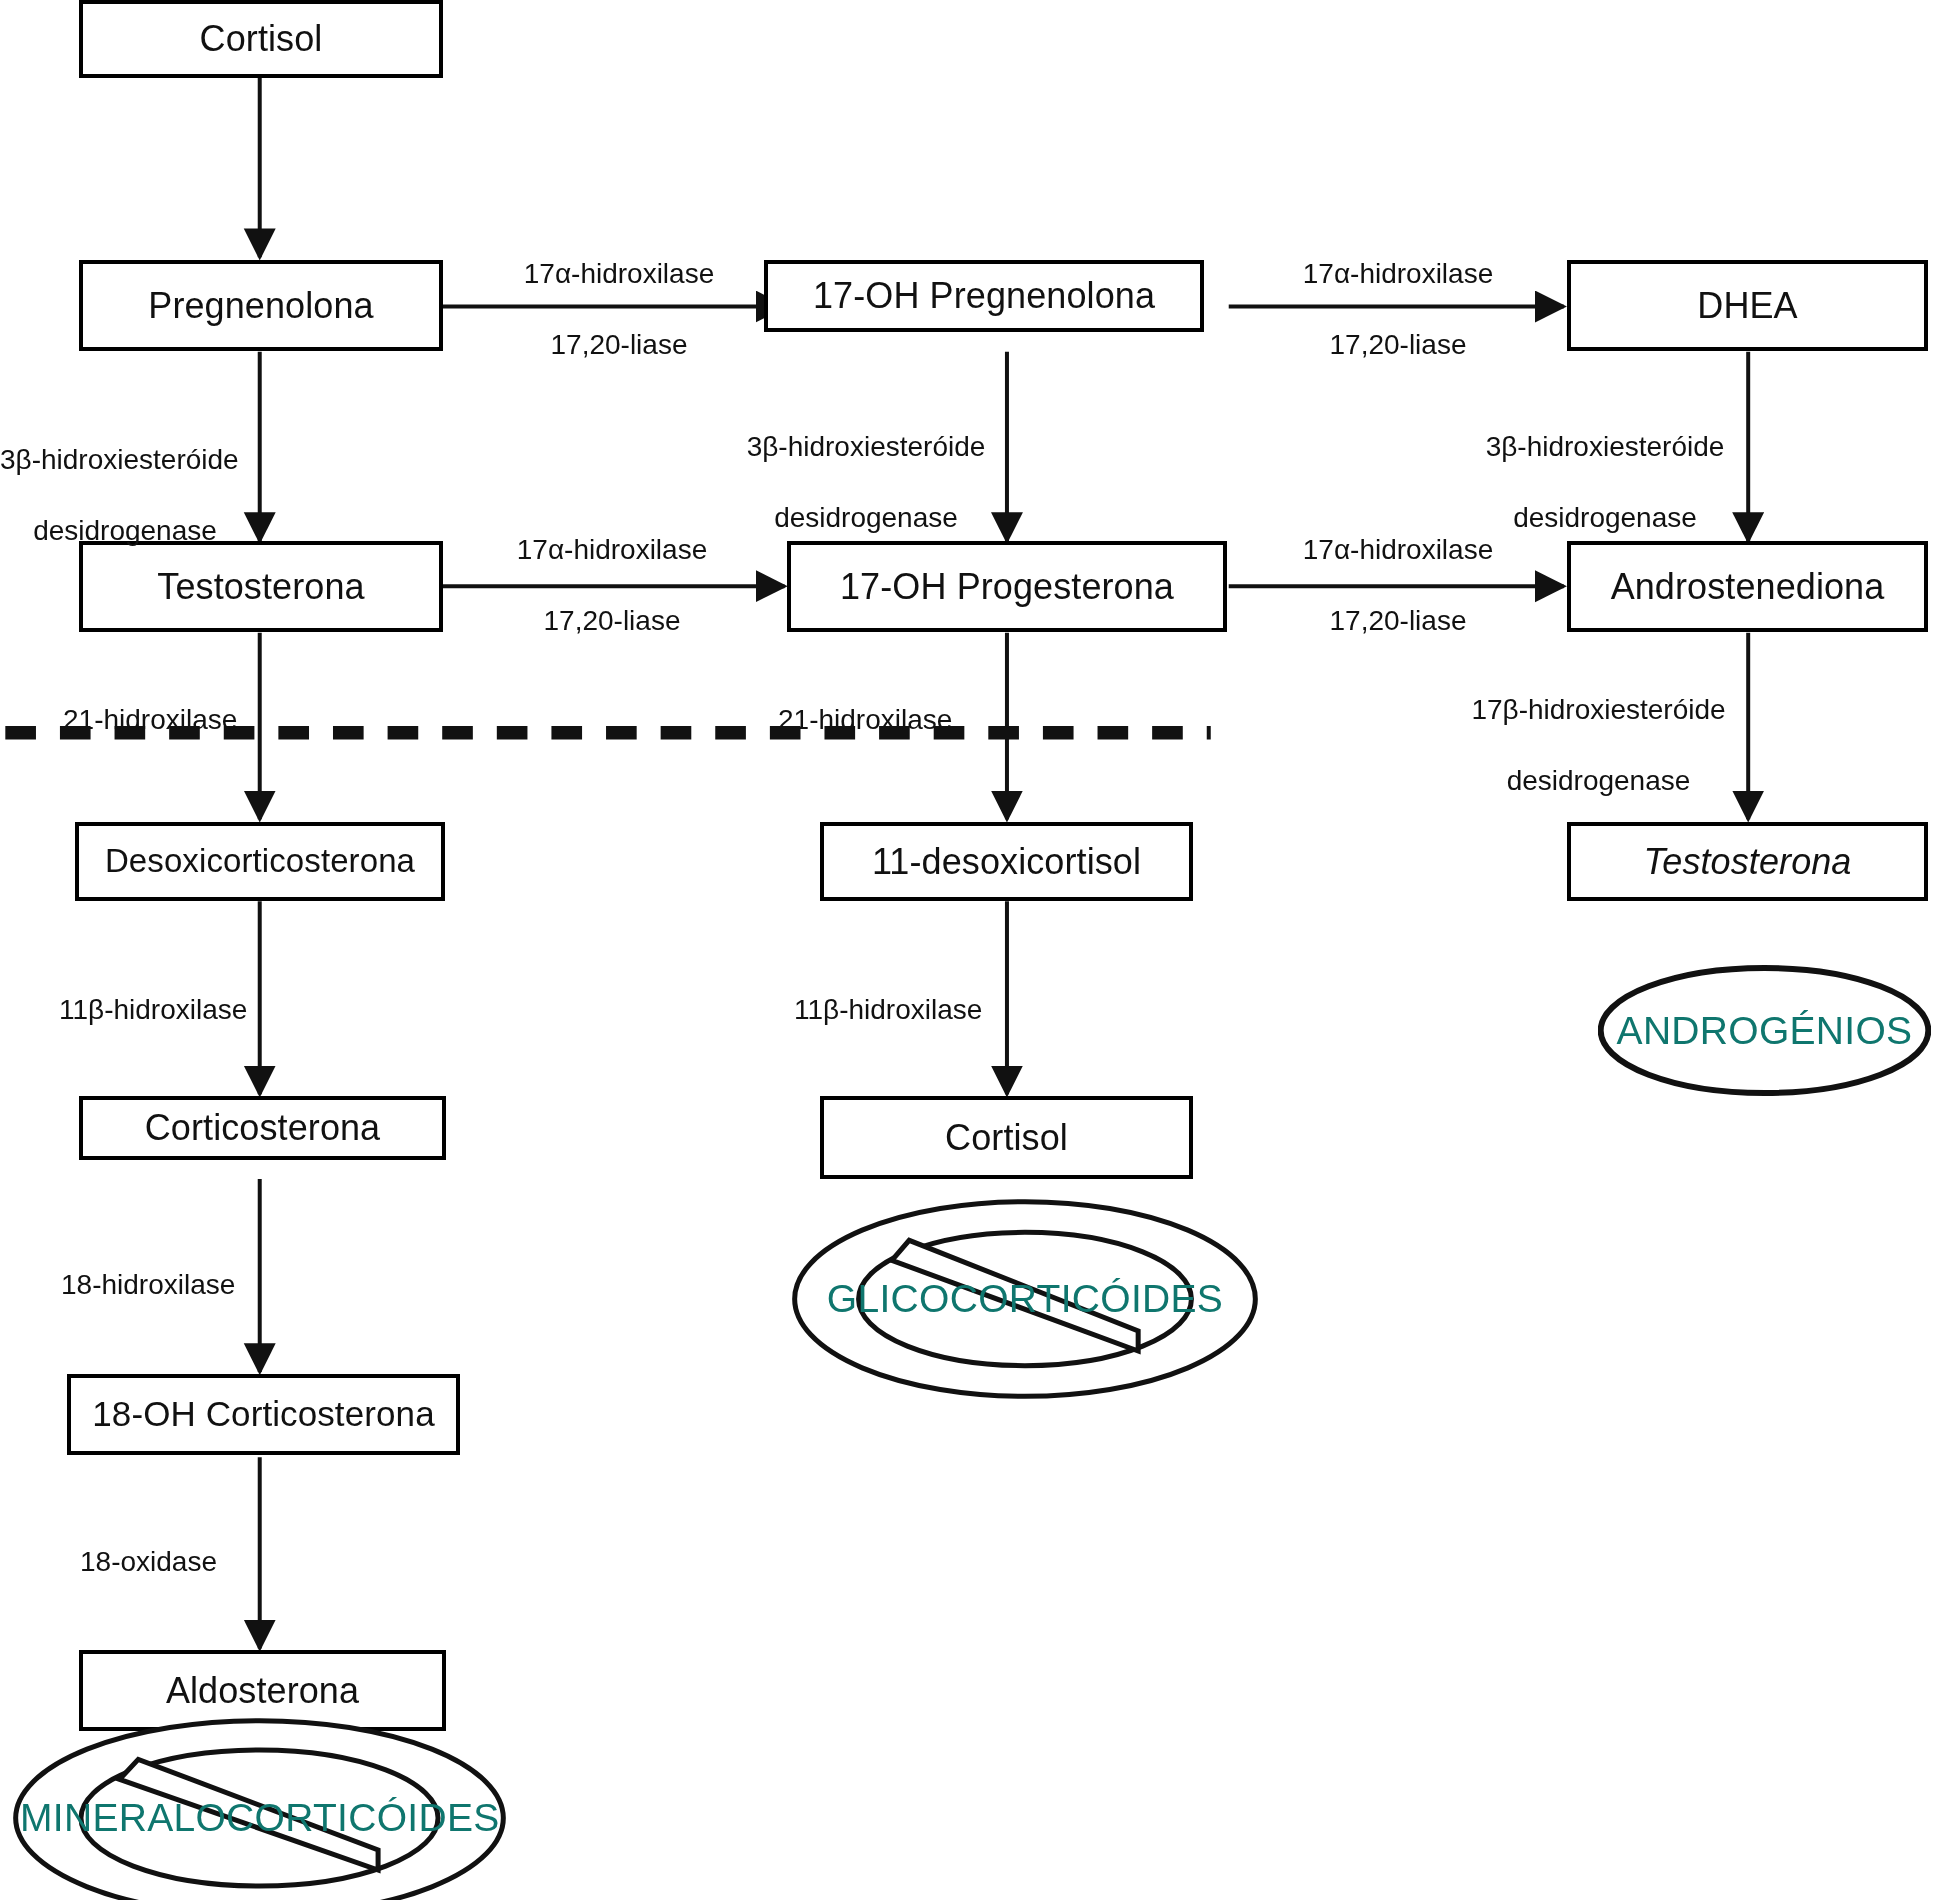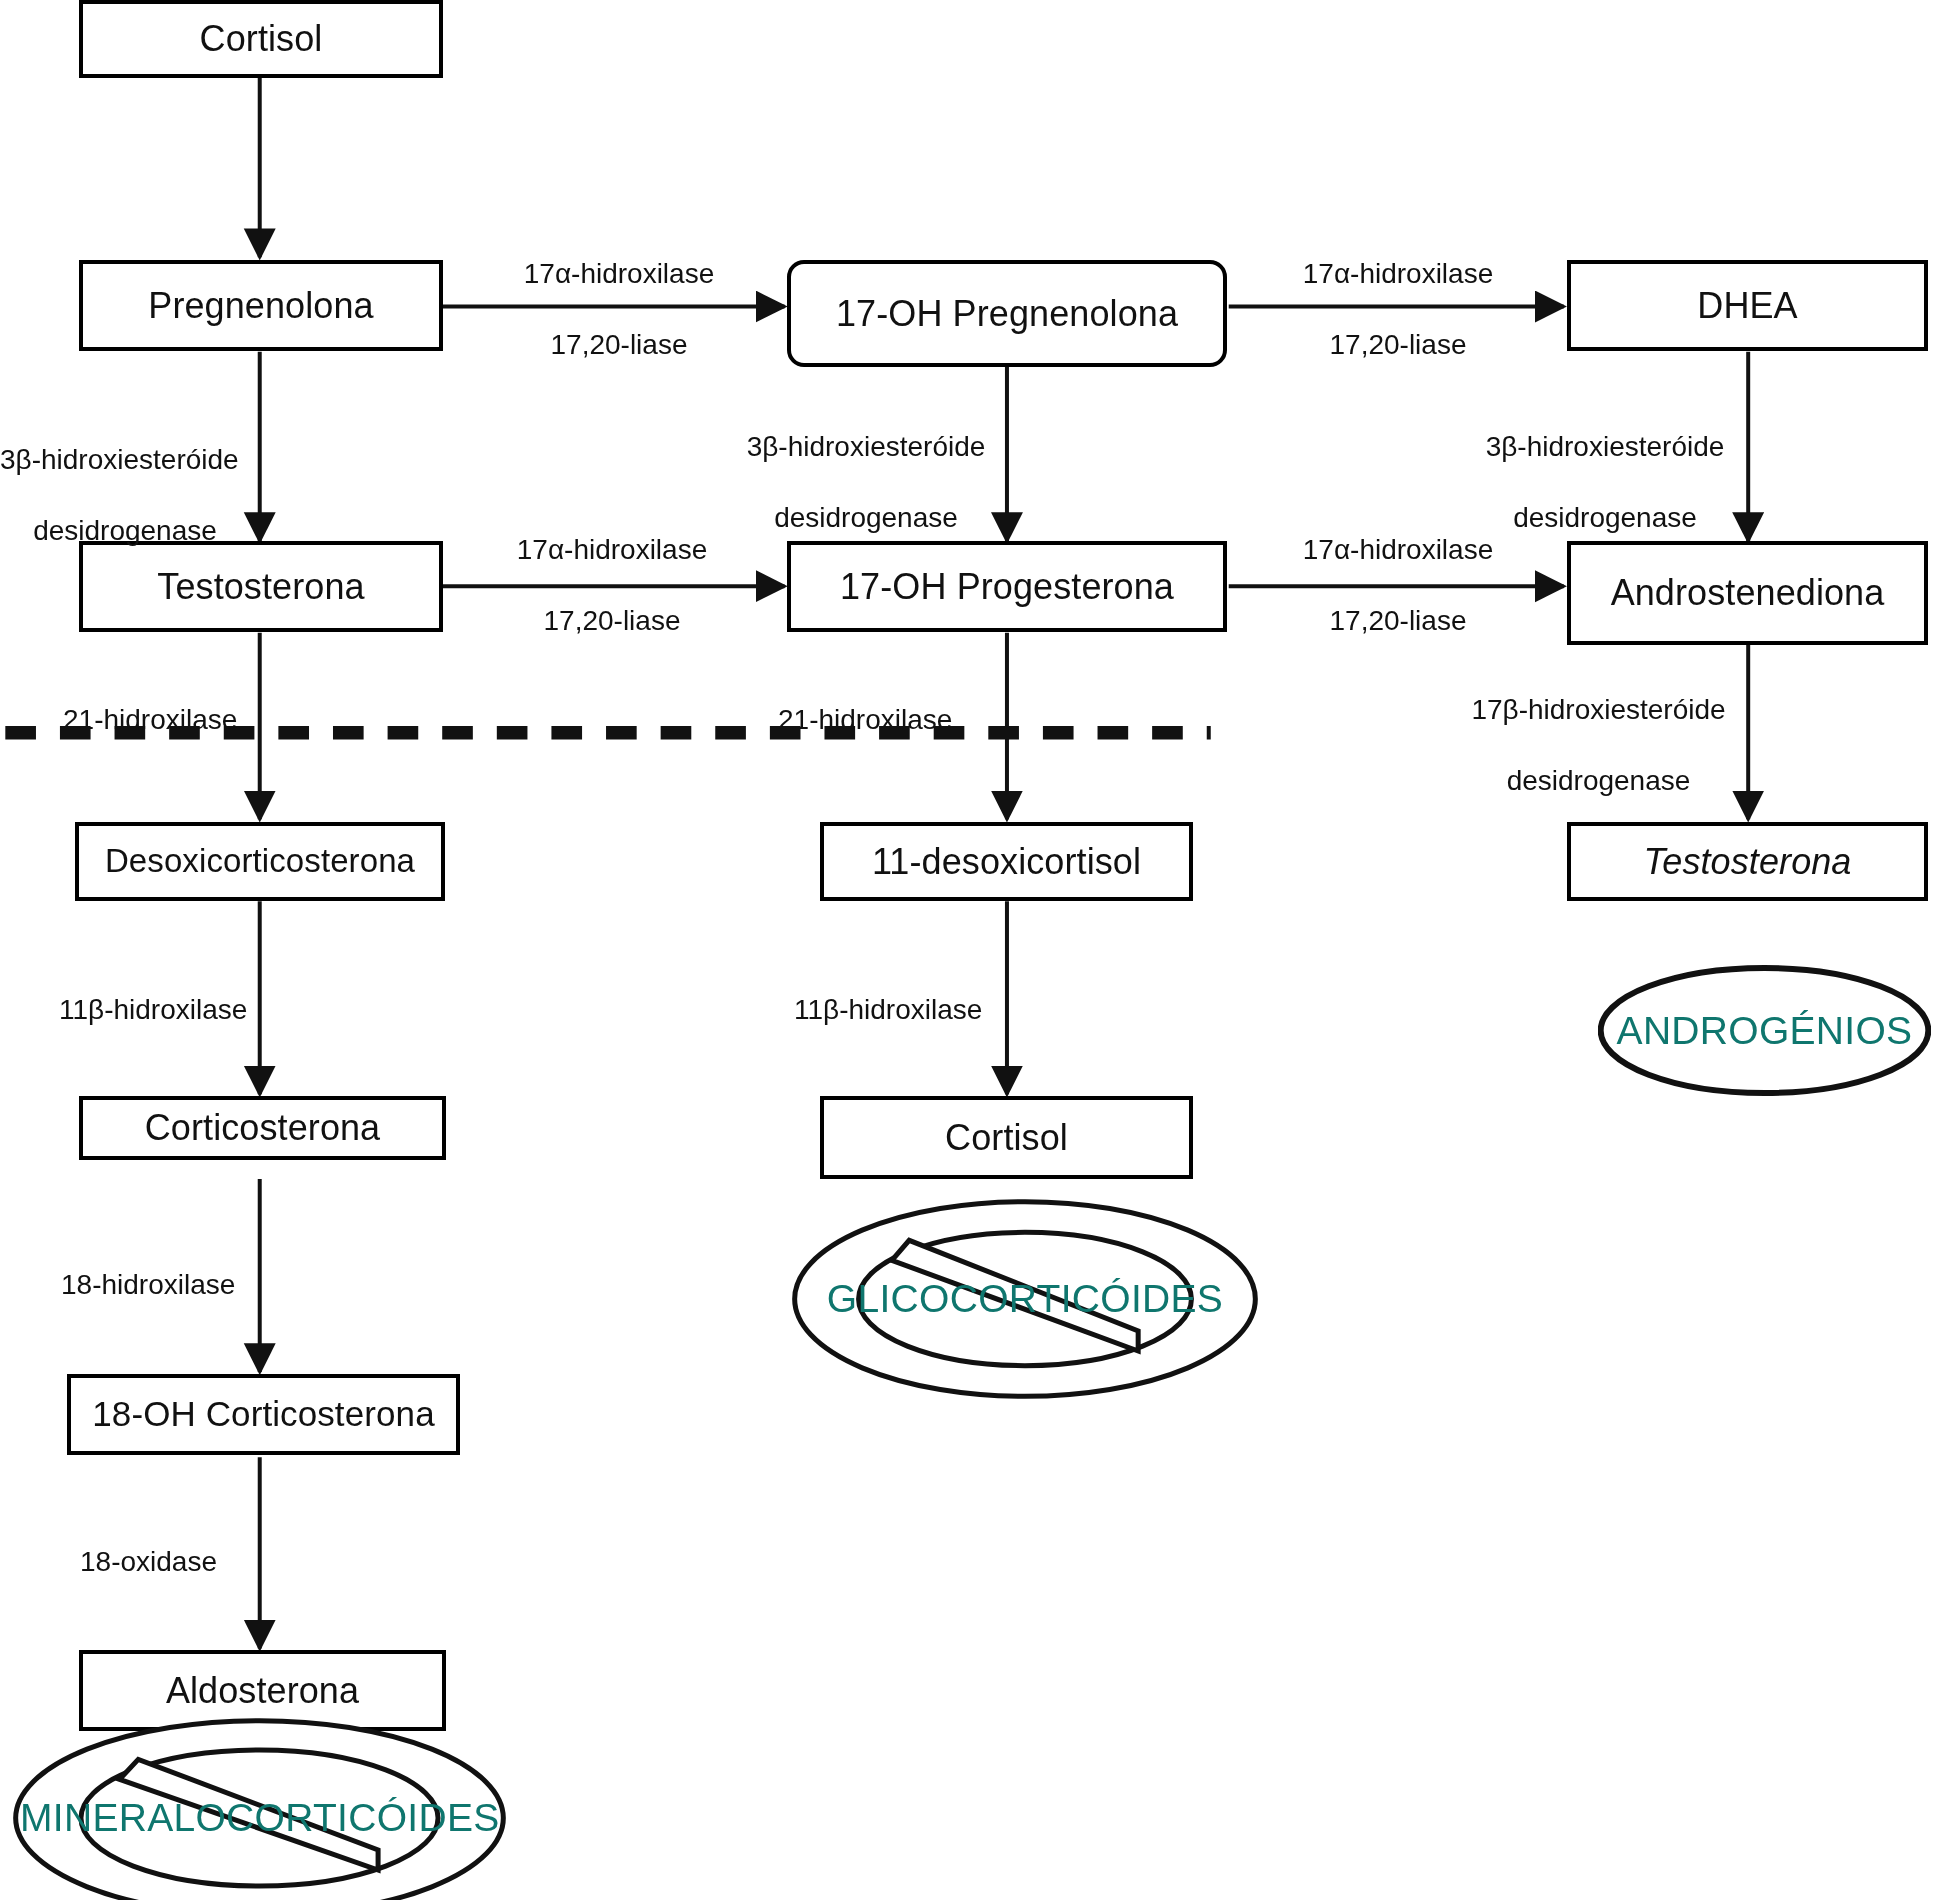--- a/index.html
+++ b/index.html
@@ -102,29 +102,29 @@
       <line x1="2625" y1="950" x2="2625" y2="1230"></line>
     </g>
 
     <line x1="8" y1="1100" x2="1818" y2="1100" stroke="#111" stroke-width="20" stroke-dasharray="46 36" stroke-linecap="butt"></line>
   </svg>
 
   <div class="node" style="left:79px;top:0px;width:364px;height:78px;">Cortisol</div>
 
   <div class="node" style="left:79px;top:260px;width:364px;height:91px;">Pregnenolona</div>
 
-  <div class="node" style="left:787px;top:260px;width:440px;height:107px;border-radius:17px;">17-OH Pregnenolona</div>
+  <div class="node" style="left:764px;top:260px;width:440px;height:72px;">17-OH Pregnenolona</div>
 
   <div class="node" style="left:1567px;top:260px;width:361px;height:91px;">DHEA</div>
 
   <div class="node" style="left:79px;top:541px;width:364px;height:91px;">Testosterona</div>
 
   <div class="node" style="left:787px;top:541px;width:440px;height:91px;">17-OH Progesterona</div>
 
-  <div class="node" style="left:1567px;top:541px;width:361px;height:104px;">Androstenediona</div>
+  <div class="node" style="left:1567px;top:541px;width:361px;height:91px;">Androstenediona</div>
 
   <div class="node" style="left:75px;top:822px;width:370px;height:79px;font-size:33px;">Desoxicorticosterona</div>
 
   <div class="node" style="left:820px;top:822px;width:373px;height:79px;">11-desoxicortisol</div>
 
   <div class="node" style="left:1567px;top:822px;width:361px;height:79px;font-style:italic;">Testosterona</div>
 
   <div class="node" style="left:79px;top:1096px;width:367px;height:64px;">Corticosterona</div>
 
   <div class="node" style="left:820px;top:1096px;width:373px;height:83px;">Cortisol</div>

